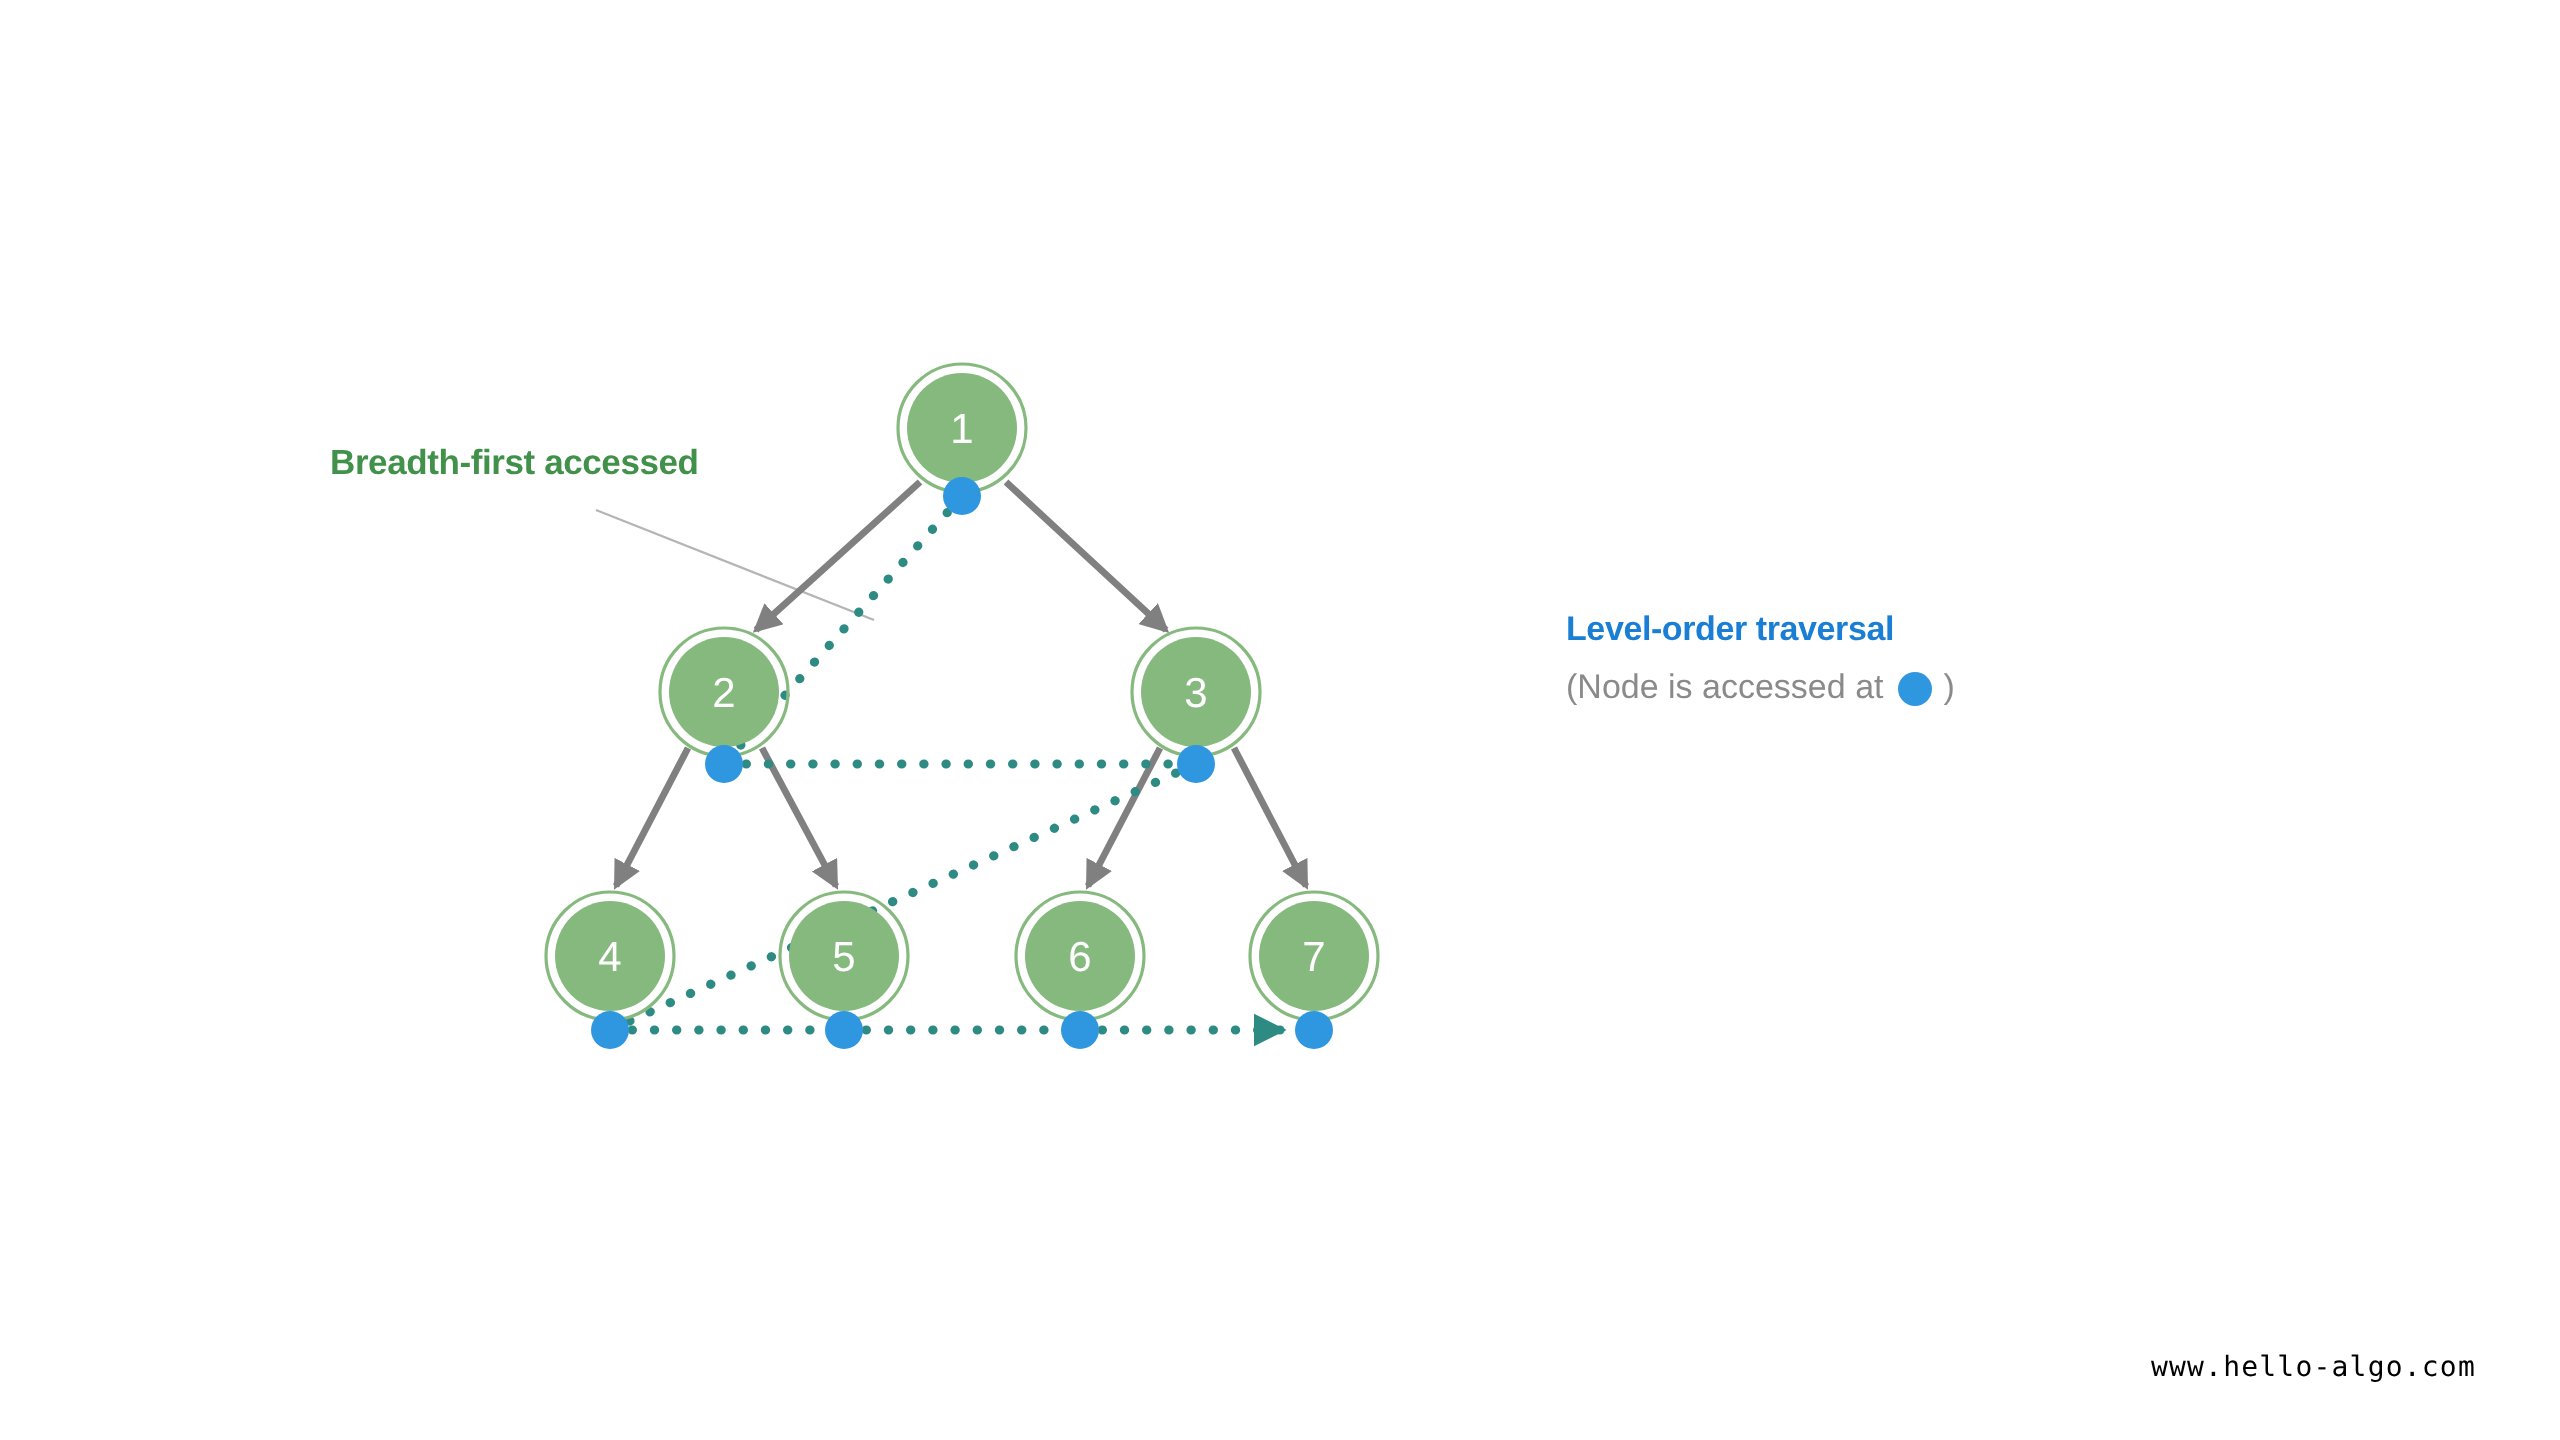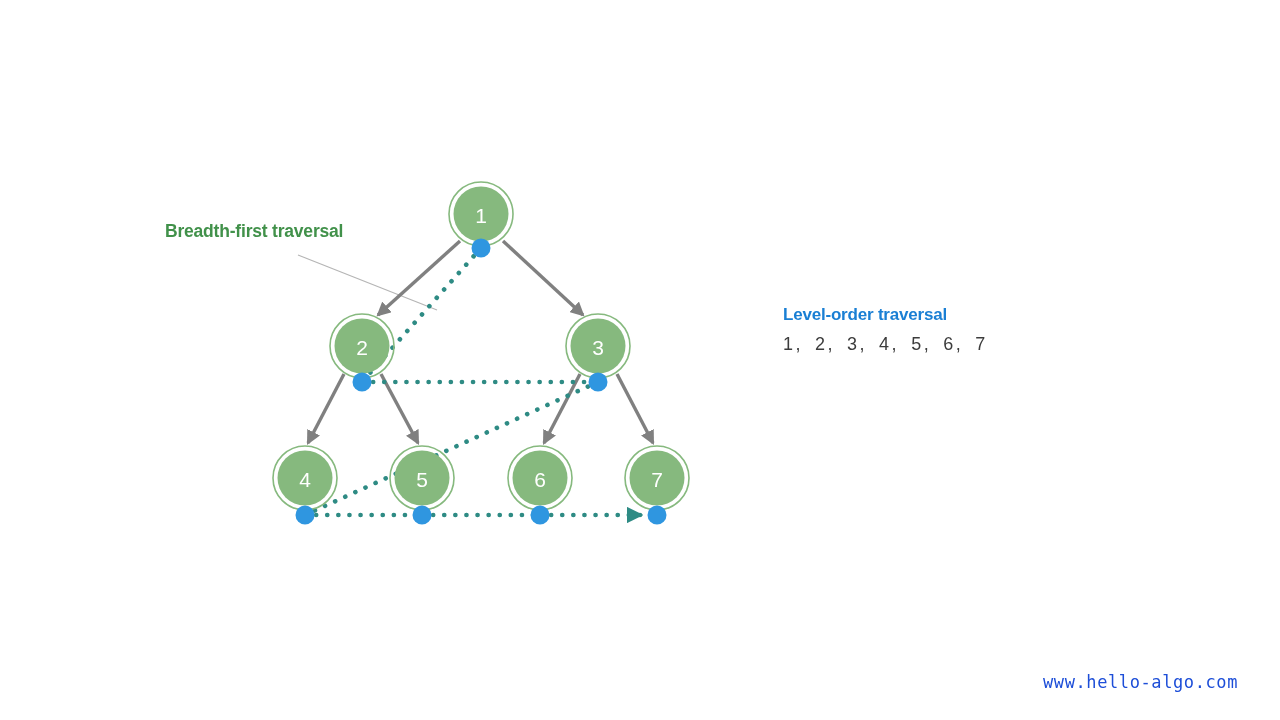--- a/index.html
+++ b/index.html
@@ -80,22 +80,22 @@
     white-space: nowrap;
     letter-spacing: 0.5px;
   }
   .legend-sequence span.num { margin-right: 2px; }
   .legend-sequence span.sep { margin-right: 14px; }
   .watermark {
     position: absolute;
     right: 42px;
     bottom: 28px;
     font-family: "DejaVu Sans Mono", monospace;
-    font-size: 17px;
-    color: #1d4ed8;
+    font-size: 14px;
+    color: #000000;
     letter-spacing: 0.6px;
     white-space: nowrap;
   }
 </style>
 </head>
 <body>
 
 <div id="canvas-root">
 
   <svg class="diagram-svg" viewBox="0 0 1280 720">
@@ -170,22 +170,26 @@
       <circle cx="481" cy="248" r="9.5" fill="#2f96e0"></circle>
       <circle cx="362" cy="382" r="9.5" fill="#2f96e0"></circle>
       <circle cx="598" cy="382" r="9.5" fill="#2f96e0"></circle>
       <circle cx="305" cy="515" r="9.5" fill="#2f96e0"></circle>
       <circle cx="422" cy="515" r="9.5" fill="#2f96e0"></circle>
       <circle cx="540" cy="515" r="9.5" fill="#2f96e0"></circle>
       <circle cx="657" cy="515" r="9.5" fill="#2f96e0"></circle>
     </g>
   </svg>
 
-  <div class="bfs-label">Breadth-first traversal</div>
+  <div class="bfs-label">Breadth-first accessed</div>
 
   <div class="legend">
     <div class="legend-title">Level-order traversal</div>
-    <div class="legend-sequence" id="legend-sequence"><span class="num">1</span><span class="sep">,</span><span class="num">2</span><span class="sep">,</span><span class="num">3</span><span class="sep">,</span><span class="num">4</span><span class="sep">,</span><span class="num">5</span><span class="sep">,</span><span class="num">6</span><span class="sep">,</span><span class="num">7</span></div>
+    <div class="legend-sub">
+      <span>(Node is accessed at</span>
+      <span class="legend-dot"></span>
+      <span>)</span>
+    </div>
   </div>
 
   <div class="watermark">www.hello-algo.com</div>
 
 </div>
 
 </body></html>

